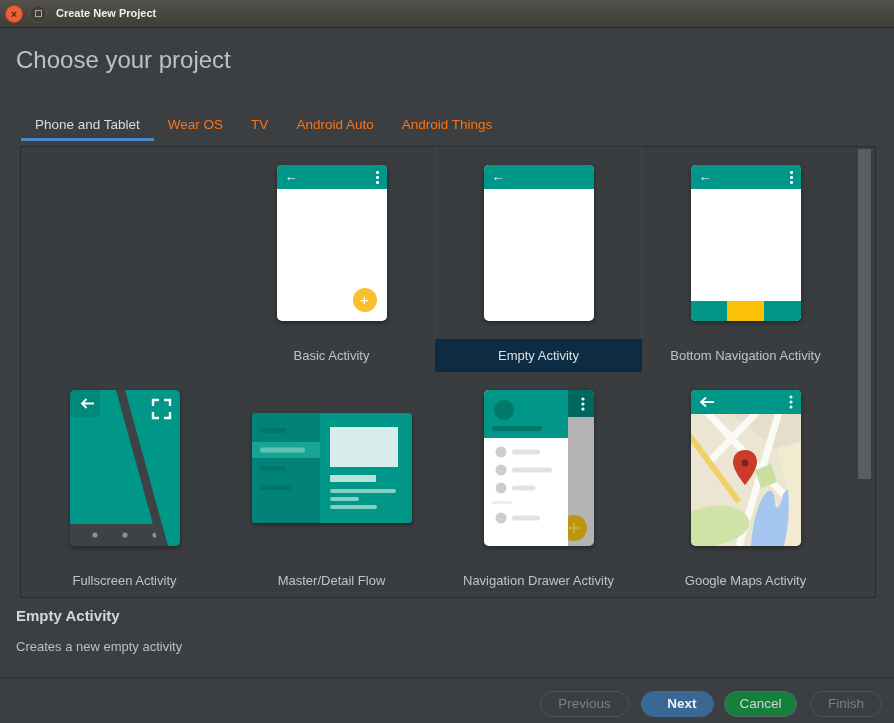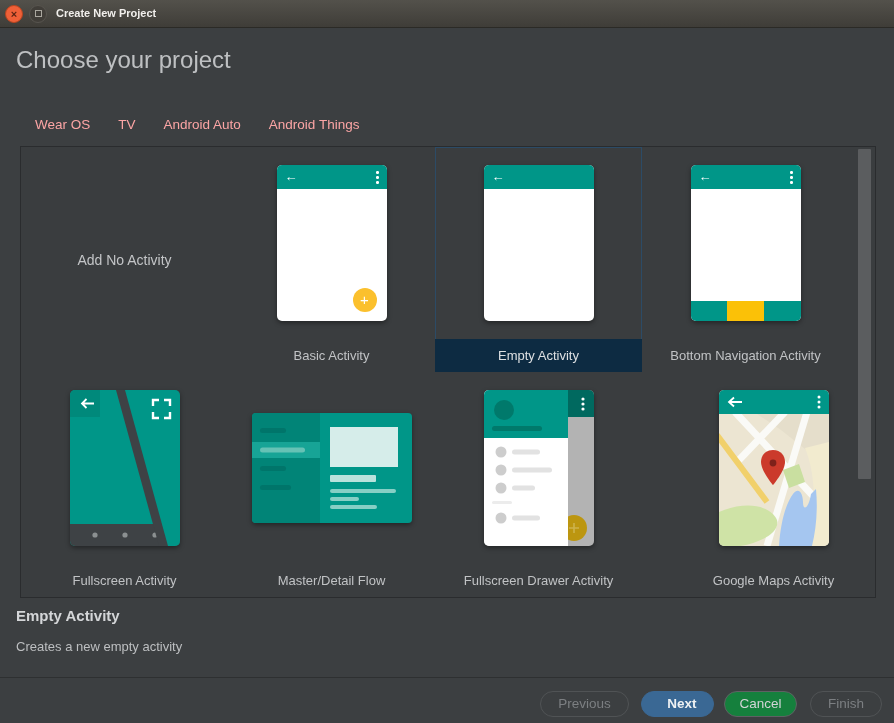--- a/index.html
+++ b/index.html
@@ -17,21 +17,21 @@
   .winbtn.restore i{display:block;width:7px;height:7px;margin:4px auto 0;
     border:1px solid #aaa79f;}
   .wintitle{position:absolute;left:56px;top:0;height:29px;line-height:27px;
     font-size:11px;font-weight:bold;color:#f1efec;}
 
   
   .heading{position:absolute;left:16px;top:46px;font-size:24px;color:#bec0c2;}
 
   
   .tabs{position:absolute;left:21px;top:112px;display:flex;}
-  .tab{padding:0 14px;height:29px;line-height:26px;font-size:13.5px;color:#fca5a5;cursor:default;}
+  .tab{padding:0 14px;height:29px;line-height:26px;font-size:13.5px;color:#f97316;cursor:default;}
   .tab.active{color:#dadcde;border-bottom:3px solid #4a88c7;}
 
   
   .grid{position:absolute;left:20px;top:146px;width:856px;height:452px;
     background:#3a3d3f;border:1px solid #2a2c2e;}
   .cell{position:absolute;width:207px;height:225px;}
   .cell.selected{box-shadow:inset 0 0 0 1px #2c4b66;}
   .cell-art{position:absolute;left:0;right:0;top:0;bottom:33px;
     display:flex;align-items:center;justify-content:center;}
   .cell-label{position:absolute;left:0;right:0;bottom:0;height:33px;line-height:33px;
@@ -84,31 +84,29 @@
     <div class="winbtn close">×</div>
     <div class="winbtn restore">
         <i></i>
       </div>
     <div class="wintitle">Create New Project</div>
   </div>
 
   <div class="heading">Choose your project</div>
 
   <div class="tabs">
+    <div class="tab active">Phone and Tablet</div>
     <div class="tab">Wear OS</div>
     <div class="tab">TV</div>
     <div class="tab">Android Auto</div>
     <div class="tab">Android Things</div>
   </div>
 
   <div class="grid">
 
-    <div class="cell" style="left:0;top:0;">
-      <div class="cell-none">Add No Activity</div>
-    </div>
 
     <div class="cell" style="left:207px;top:0;">
       <div class="cell-art">
         <div class="phone">
           <div class="pbar">
             <span class="parrow">←</span>
             <span class="pdots">
                 <i></i>
                 <i></i>
                 <i></i>
@@ -214,24 +212,24 @@
             <circle cx="17" cy="80" r="5.5" fill="#cdcdcd"></circle>
             <rect x="28" y="77.5" width="40" height="5" rx="2.5" fill="#e2e2e2"></rect>
             <circle cx="17" cy="98" r="5.5" fill="#cdcdcd"></circle>
             <rect x="28" y="95.5" width="23" height="5" rx="2.5" fill="#e2e2e2"></rect>
             <rect x="8" y="111" width="20" height="3" rx="1.5" fill="#ececec"></rect>
             <circle cx="17" cy="128" r="5.5" fill="#cdcdcd"></circle>
             <rect x="28" y="125.5" width="28" height="5" rx="2.5" fill="#e2e2e2"></rect>
           </svg>
         </div>
       </div>
-      <div class="cell-label">Fullscreen Drawer Activity</div>
-    </div>
-
-    <div class="cell" style="left:649px;top:225px;">
+      <div class="cell-label">Navigation Drawer Activity</div>
+    </div>
+
+    <div class="cell" style="left:621px;top:225px;">
       <div class="cell-art">
         <div class="svgphone">
           <svg width="110" height="156" viewBox="0 0 110 156">
             <rect width="110" height="156" fill="#ece5d2"></rect>
             <polygon points="38,24 110,24 110,78 62,40" fill="#e5decb"></polygon>
             <path d="M16 22 L 96 108" stroke="#fafaf7" stroke-width="7" fill="none"></path>
             <path d="M66 22 L 20 70" stroke="#fafaf7" stroke-width="7" fill="none"></path>
             <path d="M88 22 L 48 156" stroke="#fafaf7" stroke-width="7" fill="none"></path>
             <path d="M-2 45 L 48 112" stroke="#f1d06b" stroke-width="6" fill="none"></path>
             <path d="M0 122 C 28 110 52 116 58 130 C 62 146 30 158 0 158 Z" fill="#cfe3a6"></path>

